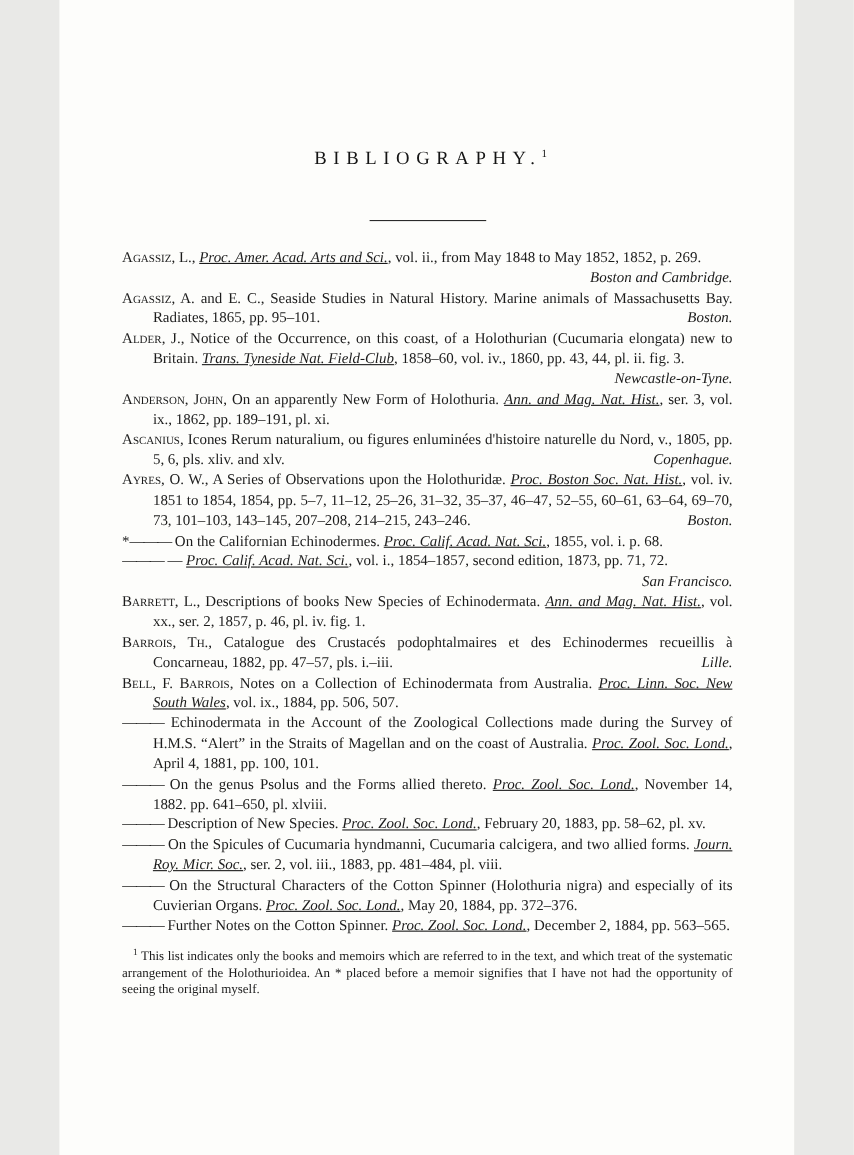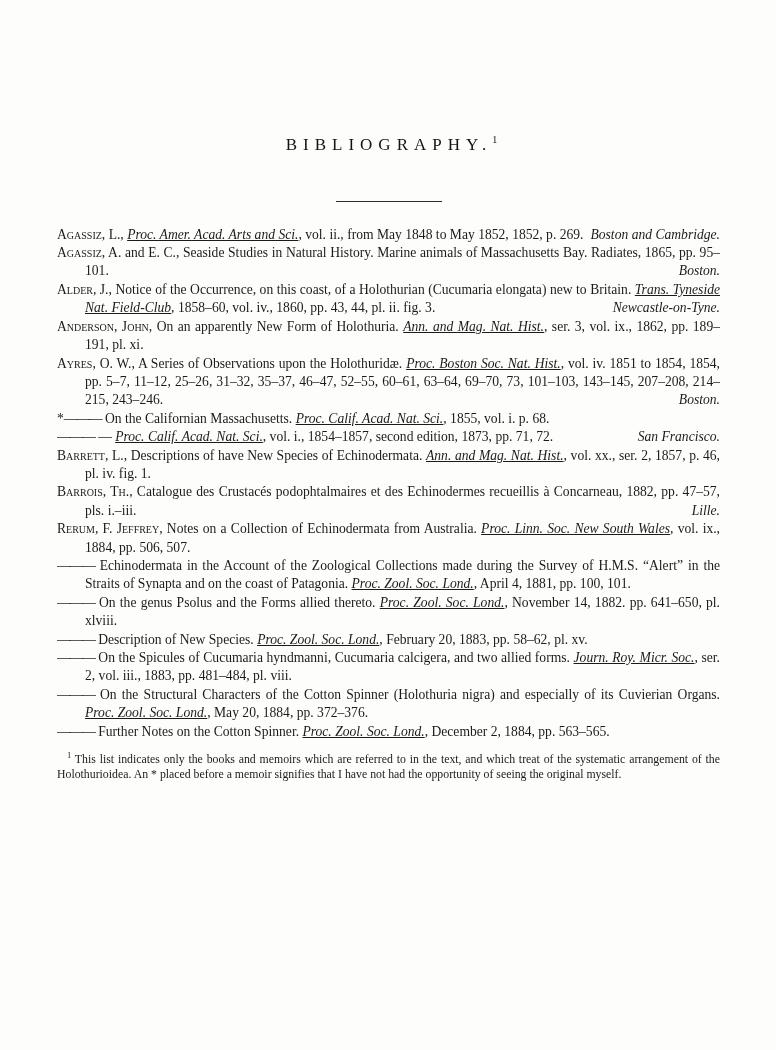--- a/index.html
+++ b/index.html
@@ -2,21 +2,21 @@
 <html><head>
 <meta charset="utf-8">
 <style>
   html, body {
     margin: 0;
     padding: 0;
     background: #e9e9e7;
   }
   .page {
     position: relative;
-    width: 776px;
+    width: 668px;
     height: 1050px;
     margin: 0 auto;
     background: #fdfdfb;
     box-sizing: border-box;
     padding: 134px 56px 0 57px;
     font-family: "Liberation Serif", "DejaVu Serif", serif;
     color: #1b1b1b;
     overflow: hidden;
   }
   .title {
@@ -74,27 +74,28 @@
 
   <h1 class="title"><span>BIBLIOGRAPHY.</span><sup>1</sup></h1>
 
   <div class="divider"></div>
 
   <div class="entries">
       <p class="entry"><span class="sc">Agassiz</span><span>, L., </span><span class="i">Proc. Amer. Acad. Arts and Sci.</span><span>, vol. ii., from May 1848 to May 1852, 1852, p. 269.</span><span class="place">Boston and Cambridge.</span></p>
       <p class="entry"><span class="sc">Agassiz</span><span>, A. and E. C., Seaside Studies in Natural History.  Marine animals of Massachusetts Bay.  Radiates, 1865, pp. 95–101.</span><span class="place">Boston.</span></p>
       <p class="entry"><span class="sc">Alder</span><span>, J., Notice of the Occurrence, on this coast, of a Holothurian (Cucumaria elongata) new to Britain.  </span><span class="i">Trans. Tyneside Nat. Field-Club</span><span>, 1858–60, vol. iv., 1860, pp. 43, 44, pl. ii. fig. 3.</span><span class="place">Newcastle-on-Tyne.</span></p>
       <p class="entry"><span class="sc">Anderson, John</span><span>, On an apparently New Form of Holothuria.  </span><span class="i">Ann. and Mag. Nat. Hist.</span><span>, ser. 3, vol. ix., 1862, pp. 189–191, pl. xi.</span></p>
+      <p class="entry"><span class="sc">Ascanius</span><span>, Icones Rerum naturalium, ou figures enluminées d'histoire naturelle du Nord, v., 1805, pp. 5, 6, pls. xliv. and xlv.</span><span class="place">Copenhague.</span></p>
       <p class="entry"><span class="sc">Ayres</span><span>, O. W., A Series of Observations upon the Holothuridæ.  </span><span class="i">Proc. Boston Soc. Nat. Hist.</span><span>, vol. iv. 1851 to 1854, 1854, pp. 5–7, 11–12, 25–26, 31–32, 35–37, 46–47, 52–55, 60–61, 63–64, 69–70, 73, 101–103, 143–145, 207–208, 214–215, 243–246.</span><span class="place">Boston.</span></p>
-      <p class="entry"><span>*</span><span class="dash">———</span><span> On the Californian Massachusetts.  </span><span class="i">Proc. Calif. Acad. Nat. Sci.</span><span>, 1855, vol. i. p. 68.</span></p>
+      <p class="entry"><span>*</span><span class="dash">———</span><span> On the Californian Echinodermes.  </span><span class="i">Proc. Calif. Acad. Nat. Sci.</span><span>, 1855, vol. i. p. 68.</span></p>
       <p class="entry"><span class="dash">———</span><span> — </span><span class="i">Proc. Calif. Acad. Nat. Sci.</span><span>, vol. i., 1854–1857, second edition, 1873, pp. 71, 72.</span><span class="place">San Francisco.</span></p>
-      <p class="entry"><span class="sc">Barrett</span><span>, L., Descriptions of have New Species of Echinodermata.  </span><span class="i">Ann. and Mag. Nat. Hist.</span><span>, vol. xx., ser. 2, 1857, p. 46, pl. iv. fig. 1.</span></p>
+      <p class="entry"><span class="sc">Barrett</span><span>, L., Descriptions of books New Species of Echinodermata.  </span><span class="i">Ann. and Mag. Nat. Hist.</span><span>, vol. xx., ser. 2, 1857, p. 46, pl. iv. fig. 1.</span></p>
       <p class="entry"><span class="sc">Barrois, Th.</span><span>, Catalogue des Crustacés podophtalmaires et des Echinodermes recueillis à Concarneau, 1882, pp. 47–57, pls. i.–iii.</span><span class="place">Lille.</span></p>
-      <p class="entry"><span class="sc">Rerum, F. Jeffrey</span><span>, Notes on a Collection of Echinodermata from Australia.  </span><span class="i">Proc. Linn. Soc. New South Wales</span><span>, vol. ix., 1884, pp. 506, 507.</span></p>
-      <p class="entry"><span class="dash">———</span><span> Echinodermata in the Account of the Zoological Collections made during the Survey of H.M.S. “Alert” in the Straits of Synapta and on the coast of Patagonia.  </span><span class="i">Proc. Zool. Soc. Lond.</span><span>, April 4, 1881, pp. 100, 101.</span></p>
+      <p class="entry"><span class="sc">Bell, F. Barrois</span><span>, Notes on a Collection of Echinodermata from Australia.  </span><span class="i">Proc. Linn. Soc. New South Wales</span><span>, vol. ix., 1884, pp. 506, 507.</span></p>
+      <p class="entry"><span class="dash">———</span><span> Echinodermata in the Account of the Zoological Collections made during the Survey of H.M.S. “Alert” in the Straits of Magellan and on the coast of Australia.  </span><span class="i">Proc. Zool. Soc. Lond.</span><span>, April 4, 1881, pp. 100, 101.</span></p>
       <p class="entry"><span class="dash">———</span><span> On the genus Psolus and the Forms allied thereto.  </span><span class="i">Proc. Zool. Soc. Lond.</span><span>, November 14, 1882. pp. 641–650, pl. xlviii.</span></p>
       <p class="entry"><span class="dash">———</span><span> Description of New Species.  </span><span class="i">Proc. Zool. Soc. Lond.</span><span>, February 20, 1883, pp. 58–62, pl. xv.</span></p>
       <p class="entry"><span class="dash">———</span><span> On the Spicules of Cucumaria hyndmanni, Cucumaria calcigera, and two allied forms.  </span><span class="i">Journ. Roy. Micr. Soc.</span><span>, ser. 2, vol. iii., 1883, pp. 481–484, pl. viii.</span></p>
       <p class="entry"><span class="dash">———</span><span> On the Structural Characters of the Cotton Spinner (Holothuria nigra) and especially of its Cuvierian Organs.  </span><span class="i">Proc. Zool. Soc. Lond.</span><span>, May 20, 1884, pp. 372–376.</span></p>
       <p class="entry"><span class="dash">———</span><span> Further Notes on the Cotton Spinner.  </span><span class="i">Proc. Zool. Soc. Lond.</span><span>, December 2, 1884, pp. 563–565.</span></p>
     </div>
 
   <p class="footnote"><sup>1</sup> <span>This list indicates only the books and memoirs which are referred to in the text, and which treat of the systematic arrangement of the Holothurioidea.  An * placed before a memoir signifies that I have not had the opportunity of seeing the original myself.</span></p>
 
 </div>

